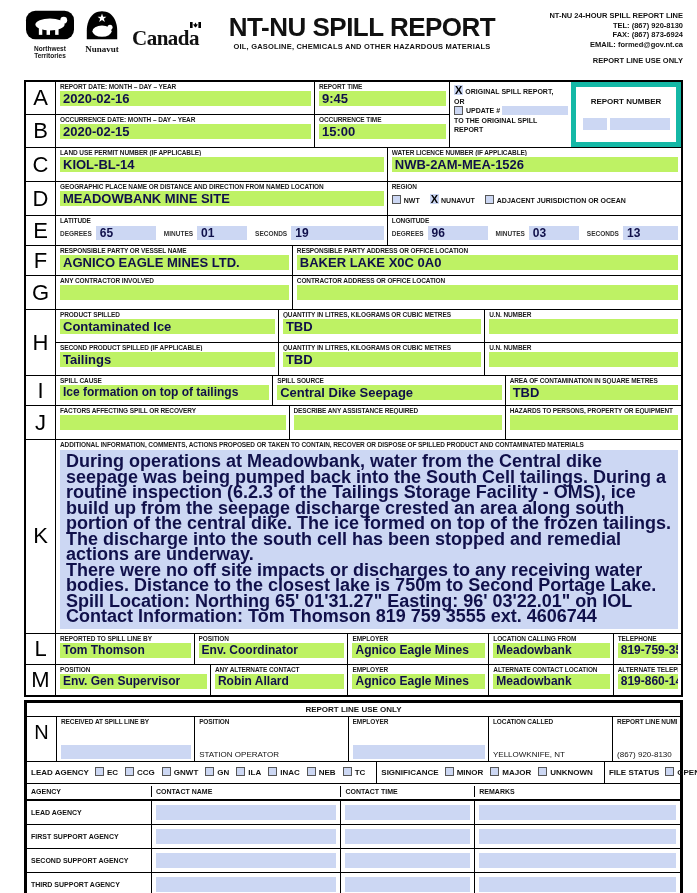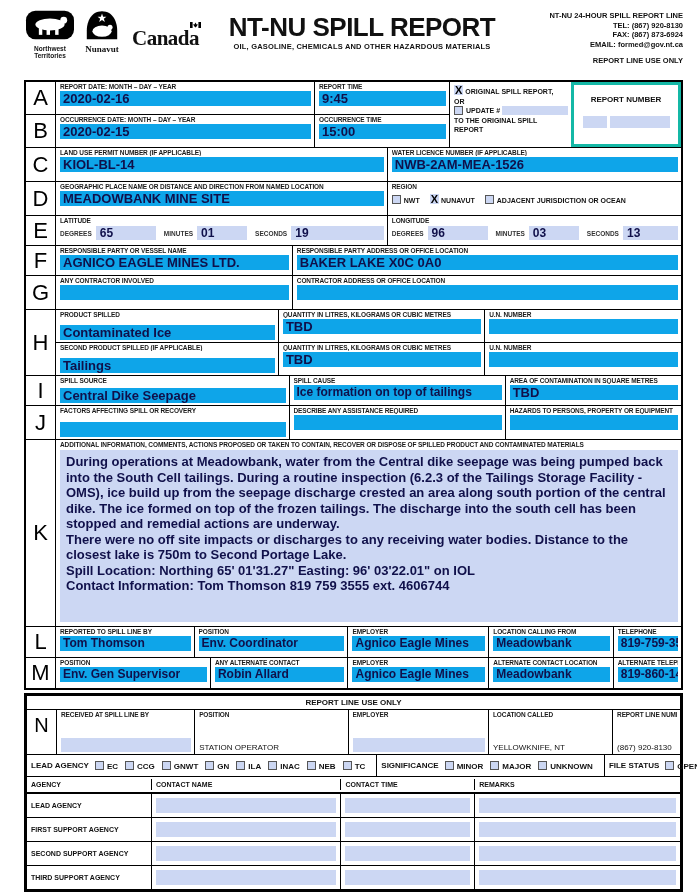--- a/index.html
+++ b/index.html
@@ -23,72 +23,72 @@
 
   
   .form-main{border:2px solid #000;}
   .row{display:flex;border-top:1px solid #000;align-items:stretch;}
   .row.first{border-top:none;}
   .lt{width:29px;min-width:29px;display:flex;align-items:center;justify-content:center;
       font-size:22px;color:#000;border-right:1px solid #000;}
   .cell{padding:1px 3px 2px 4px;box-sizing:border-box;min-width:0;display:flex;flex-direction:column;}
   .cell ~ .cell{border-left:1px solid #000;}
   .lb{font-size:6.5px;font-weight:bold;letter-spacing:-0.1px;white-space:nowrap;overflow:hidden;color:#1a1a1a;}
-  .fv{background:#0ea5e9;font-weight:bold;font-size:13px;color:#10104a;padding:0 3px;
+  .fv{background:#bef264;font-weight:bold;font-size:13px;color:#10104a;padding:0 3px;
       min-height:15px;line-height:15px;margin-top:1px;white-space:nowrap;overflow:hidden;}
   .fv.sm{font-size:12px;}
   .fv.empty{color:transparent;}
   .cb{display:inline-block;width:7px;height:7px;background:#ccd7f3;border:1px solid #555;
       margin-right:3px;vertical-align:-1px;}
   .cbx{display:inline-block;background:#ccd7f3;font-weight:bold;font-size:11px;line-height:10px;
       padding:0 1px;margin-right:2px;color:#000;}
   .opt{font-size:7px;font-weight:bold;margin-right:10px;white-space:nowrap;}
 
   
   .ab-wrap{display:flex;}
   .ab-left{flex:1;display:flex;flex-direction:column;}
   .ab-left .row{height:32px;}
   .ab-check{width:122px;min-width:122px;border-left:1px solid #000;padding:3px 3px 2px 4px;box-sizing:border-box;}
   .ab-check div{font-size:7px;font-weight:bold;line-height:9.5px;}
   .upd-line{display:flex;align-items:center;}
   .upd-blank{flex:1;height:9px;background:#ccd7f3;margin-left:2px;}
-  .ab-rn{width:110px;min-width:110px;border:3px solid #14b8a6;box-sizing:border-box;
+  .ab-rn{width:110px;min-width:110px;border:5px solid #14b8a6;box-sizing:border-box;
          display:flex;flex-direction:column;align-items:center;padding-top:10px;}
   .rn-label{font-size:8px;font-weight:bold;}
   .rn-fields{display:flex;align-items:flex-end;gap:3px;margin-top:12px;}
   .rn-seg1{width:24px;height:12px;background:#ccd7f3;}
   .rn-seg2{width:60px;height:12px;background:#ccd7f3;}
 
   
   .h-c,.h-d,.h-g,.h-j{min-height:33px;}
   .h-e,.h-f,.h-i{min-height:29px;}
   .h-lm{min-height:30px;}
 
   .w50{flex:0 0 50.5%;}
   .w36{flex:0 0 36%;}
-  .w355{flex:0 0 35.5%;justify-content:space-between;}
+  .w355{flex:0 0 35.5%;}
   .w33{flex:0 0 33%;}
   .grow{flex:1 1 auto;}
 
   .deg-line{display:flex;align-items:center;margin-top:2px;}
   .deg-lb{font-size:6.5px;font-weight:bold;margin-right:4px;color:#333;}
   .deg-fv{background:#ccd7f3;font-weight:bold;font-size:12px;color:#10104a;height:14px;
           line-height:14px;padding:0 4px;margin-right:8px;}
   .deg-fv.d{width:52px;} .deg-fv.m{width:42px;} .deg-fv.s{width:42px;margin-right:0;flex:1;}
 
   
   .split{flex:1;display:flex;flex-direction:column;}
   .subrow{display:flex;flex:1;min-height:32px;}
   .subrow + .subrow{border-top:1px solid #000;}
   .subrow .cell:first-child{border-left:none;}
 
   
   .k-right{flex:1;padding:1px 3px 4px 4px;display:flex;flex-direction:column;}
   .kbox{background:#ccd7f3;flex:1;margin-top:2px;padding:4px 6px;color:#10104a;}
-  .kbox p{margin:0 0 0 0;font-size:13px;font-weight:bold;line-height:15.5px;}
+  .kbox p{margin:0 0 0 0;font-size:18px;font-weight:bold;line-height:15.5px;}
   .kbox p.gap{}
 
   
   .n-box{border:3px solid #000;margin-top:3px;}
   .n-title{text-align:center;font-size:8px;font-weight:bold;border-bottom:1px solid #000;padding:2px 0;}
   .n-row{display:flex;min-height:44px;}
   .n-row .lt{font-size:20px;align-items:flex-start;padding-top:4px;justify-content:center;}
   .cw1{flex:0 0 21%;} .cw2{flex:0 0 23.5%;} .cw3{flex:0 0 21.5%;} .cw4{flex:0 0 19%;} .cw5{flex:1;}
   .sv{font-size:8px;font-weight:normal;margin-top:auto;}
   .nfv{background:#ccd7f3;height:14px;margin-top:auto;}
@@ -314,27 +314,27 @@
           <div class="cell grow">
             <div class="lb">U.N. NUMBER</div>
             <div class="fv empty"></div>
           </div>
         </div>
       </div>
     </div>
 
     <div class="row h-i">
       <div class="lt">I</div>
+      <div class="cell w33">
+        <div class="lb">SPILL CAUSE</div>
+        <div class="fv sm">Ice formation on top of tailings</div>
+      </div>
       <div class="cell w355">
         <div class="lb">SPILL SOURCE</div>
         <div class="fv">Central Dike Seepage</div>
-      </div>
-      <div class="cell w33">
-        <div class="lb">SPILL CAUSE</div>
-        <div class="fv sm">Ice formation on top of tailings</div>
       </div>
       <div class="cell grow">
         <div class="lb">AREA OF CONTAMINATION IN SQUARE METRES</div>
         <div class="fv">TBD</div>
       </div>
     </div>
 
     <div class="row h-j">
       <div class="lt">J</div>
       <div class="cell w355">

